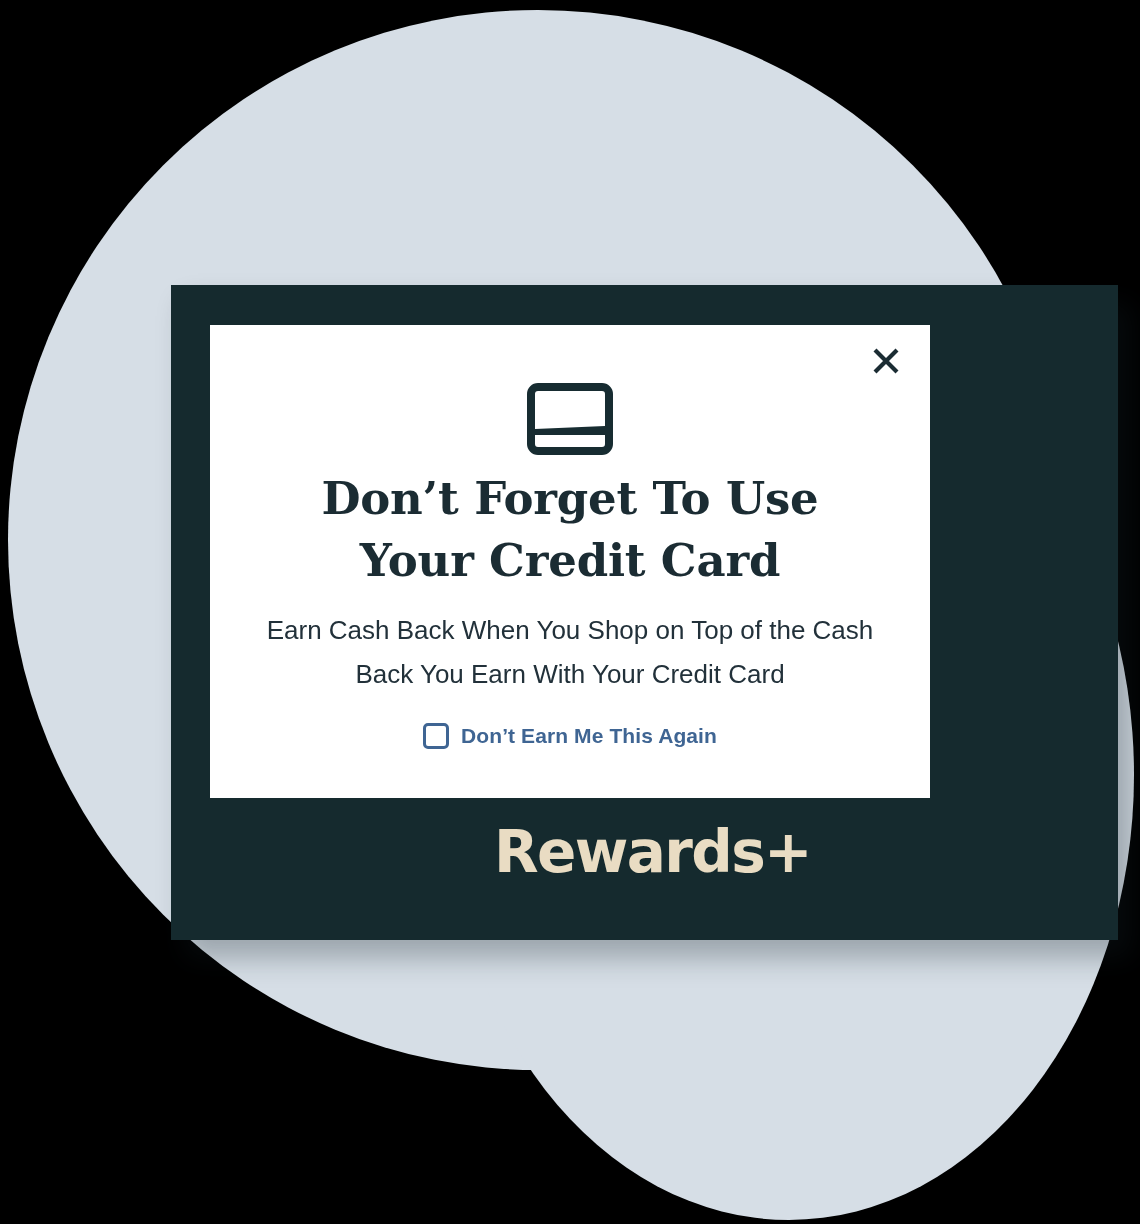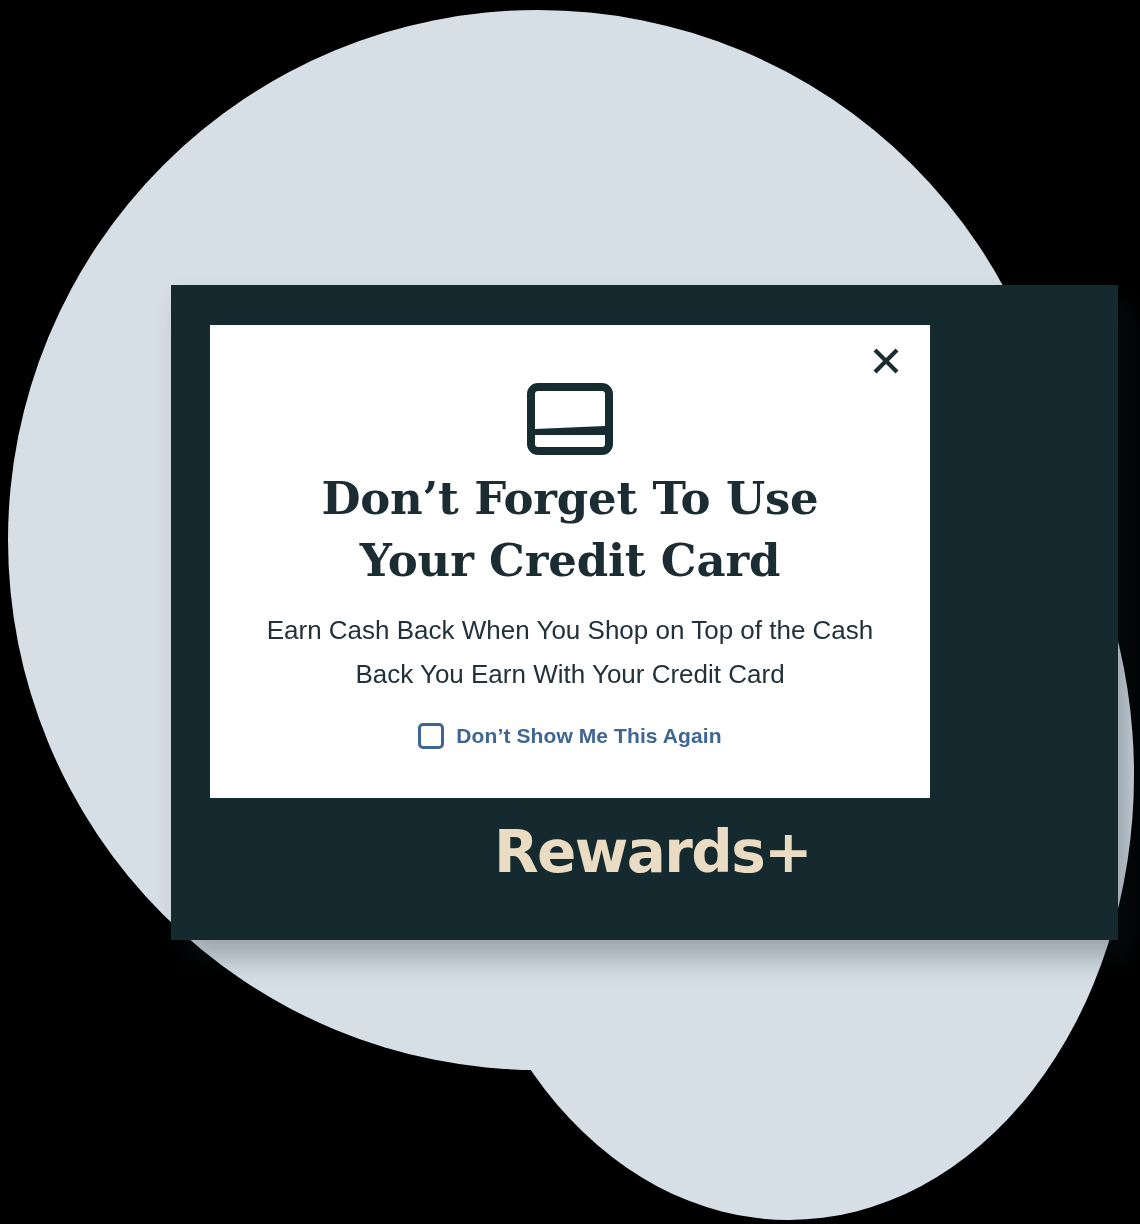--- a/index.html
+++ b/index.html
@@ -191,21 +191,21 @@
           <path d="M8 46 L78 43 L78 52 L8 52 Z" fill="#172c31"></path>
         </svg>
       </div>
 
       <h1 id="title">Don’t Forget To Use Your Credit Card</h1>
 
       <p id="subtitle">Earn Cash Back When You Shop on Top of the Cash Back You Earn With Your Credit Card</p>
 
       <div id="optout-row">
         <span id="optout-box"></span>
-        <span id="optout-label">Don’t Show Me This Again</span>
+        <span id="optout-label">Don’t Earn Me This Again</span>
       </div>
 
     </div>
 
     <div id="brand">Rewards+</div>
 
   </div>
 </div>
 
 </body></html>

